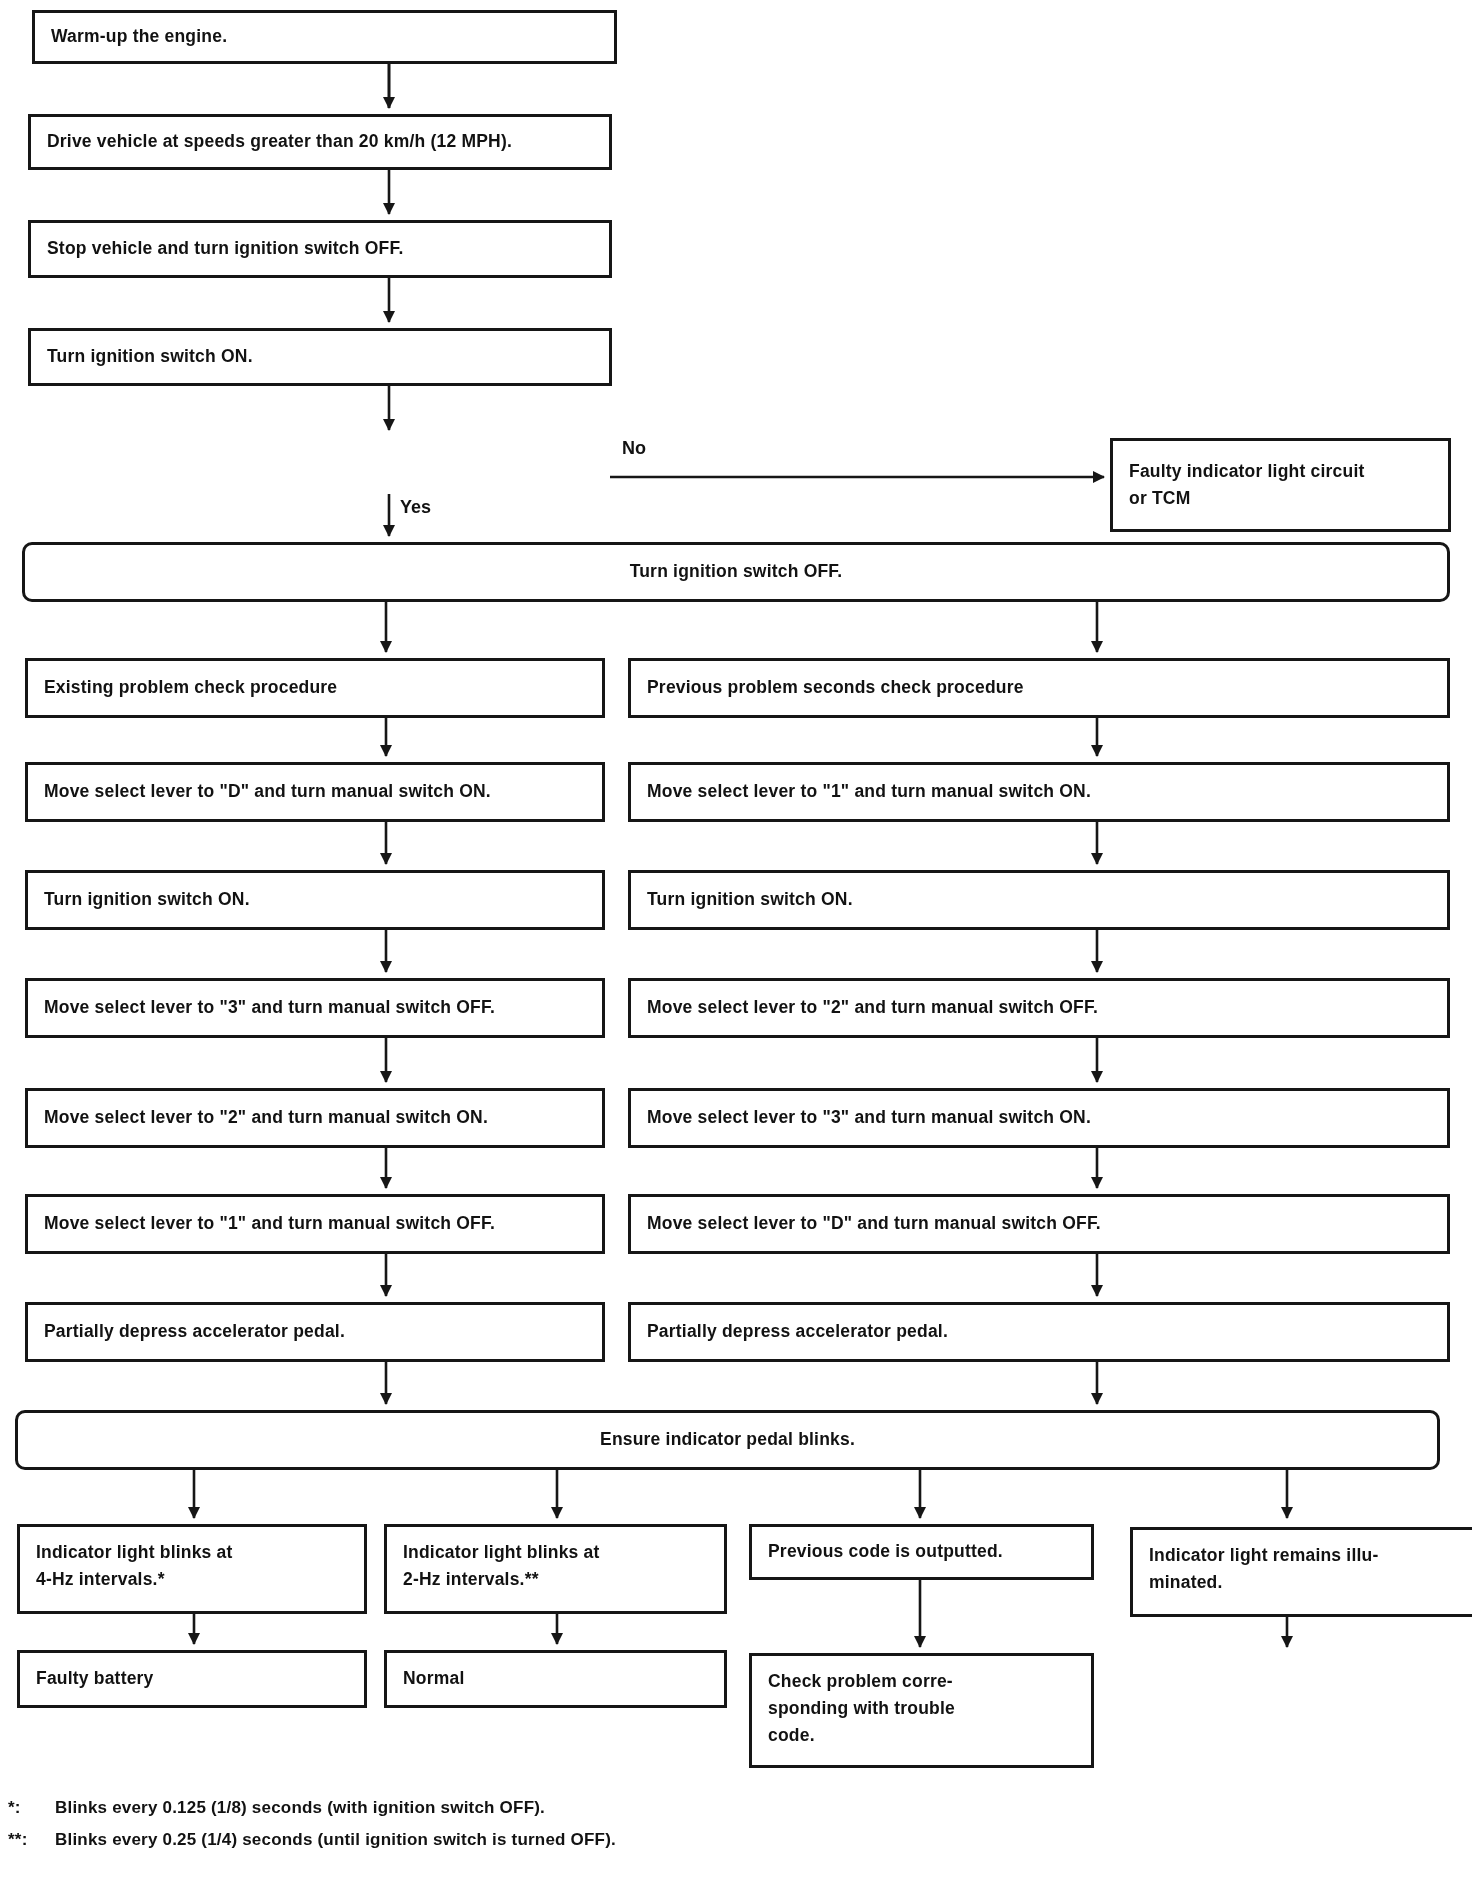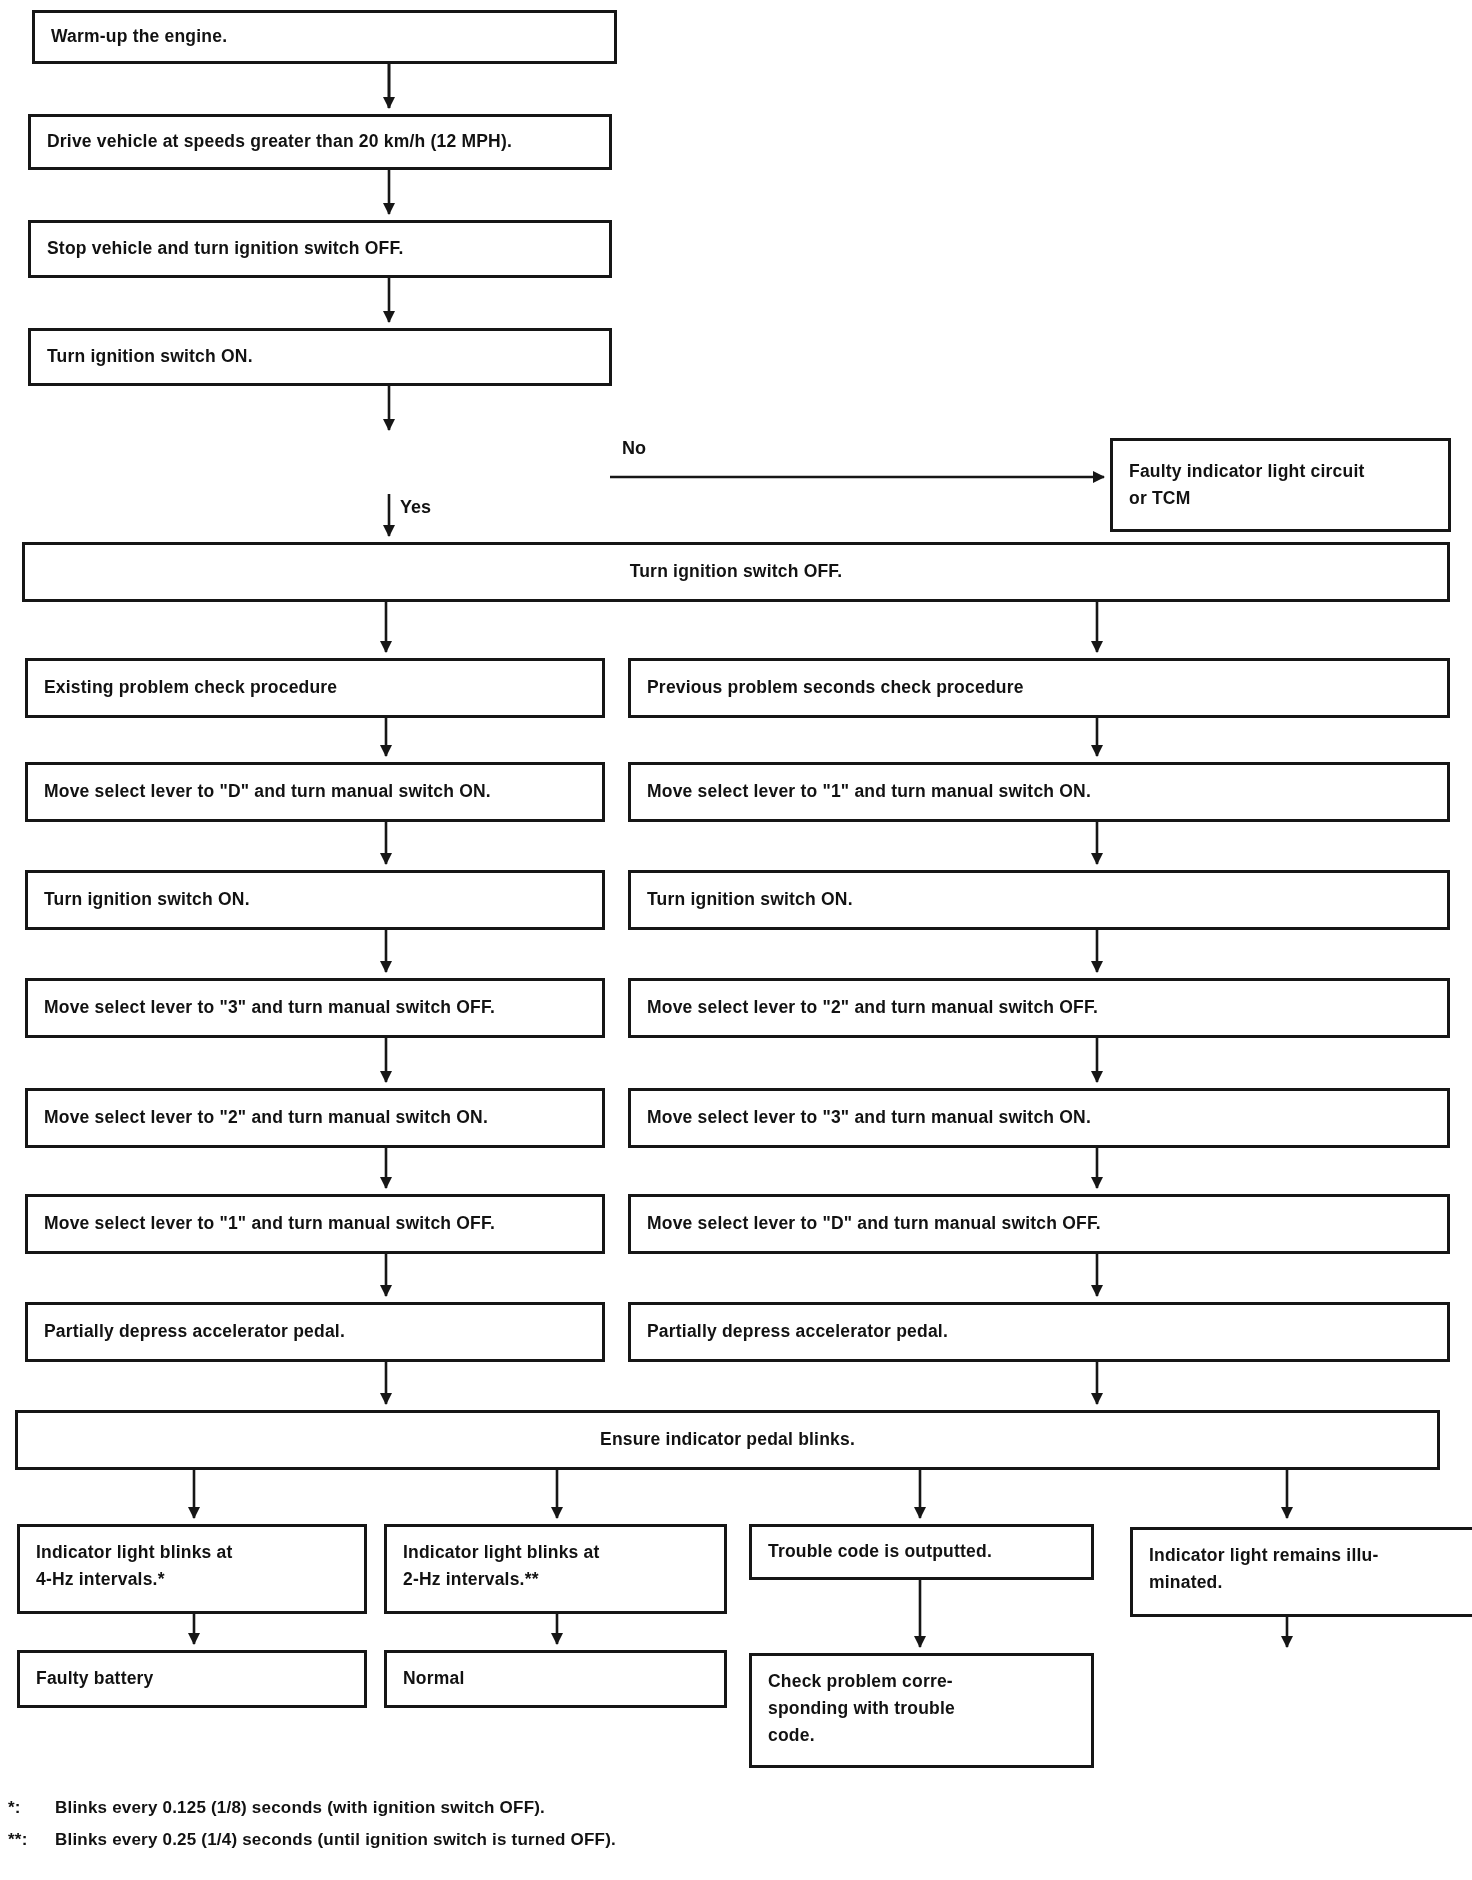--- a/index.html
+++ b/index.html
@@ -26,20 +26,21 @@
     font-size: 17.5px;
     font-weight: 700;
     letter-spacing: 0.2px;
     line-height: 1.55;
     white-space: pre-line;
     color: #121212;
   }
   .box.center {
     justify-content: center;
     text-align: center;
+    border-radius: 10px;
   }
   .box.top-align {
     align-items: flex-start;
     padding-top: 12px;
   }
   .edge-label {
     position: absolute;
     font-size: 18px;
     font-weight: 700;
     color: #121212;
@@ -152,21 +153,21 @@
   <div class="box" style="left:628px; top:1088px; width:822px; height:60px;">Move select lever to "3" and turn manual switch ON.</div>
   <div class="box" style="left:628px; top:1194px; width:822px; height:60px;">Move select lever to "D" and turn manual switch OFF.</div>
   <div class="box" style="left:628px; top:1302px; width:822px; height:60px;">Partially depress accelerator pedal.</div>
 
   <div class="box center" style="left:15px; top:1410px; width:1425px; height:60px;">Ensure indicator pedal blinks.</div>
 
   <div class="box top-align" style="left:17px;   top:1524px; width:350px; height:90px;">Indicator light blinks at
 4-Hz intervals.*</div>
   <div class="box top-align" style="left:384px;  top:1524px; width:343px; height:90px;">Indicator light blinks at
 2-Hz intervals.**</div>
-  <div class="box" style="left:749px;  top:1524px; width:345px; height:56px;">Trouble code is outputted.</div>
+  <div class="box" style="left:749px;  top:1524px; width:345px; height:56px;">Previous code is outputted.</div>
   <div class="box top-align" style="left:1110px; top:1527px; width:350px; height:90px;margin-left:20px;">Indicator light remains illu-
 minated.</div>
 
   <div class="box" style="left:17px;   top:1650px; width:350px; height:58px;">Faulty battery</div>
   <div class="box" style="left:384px;  top:1650px; width:343px; height:58px;text-align:right;">Normal</div>
   <div class="box top-align" style="left:749px;  top:1653px; width:345px; height:115px;">Check problem corre-
 sponding with trouble
 code.</div>
 
   <div class="footnote-row" style="top:1798px;">

